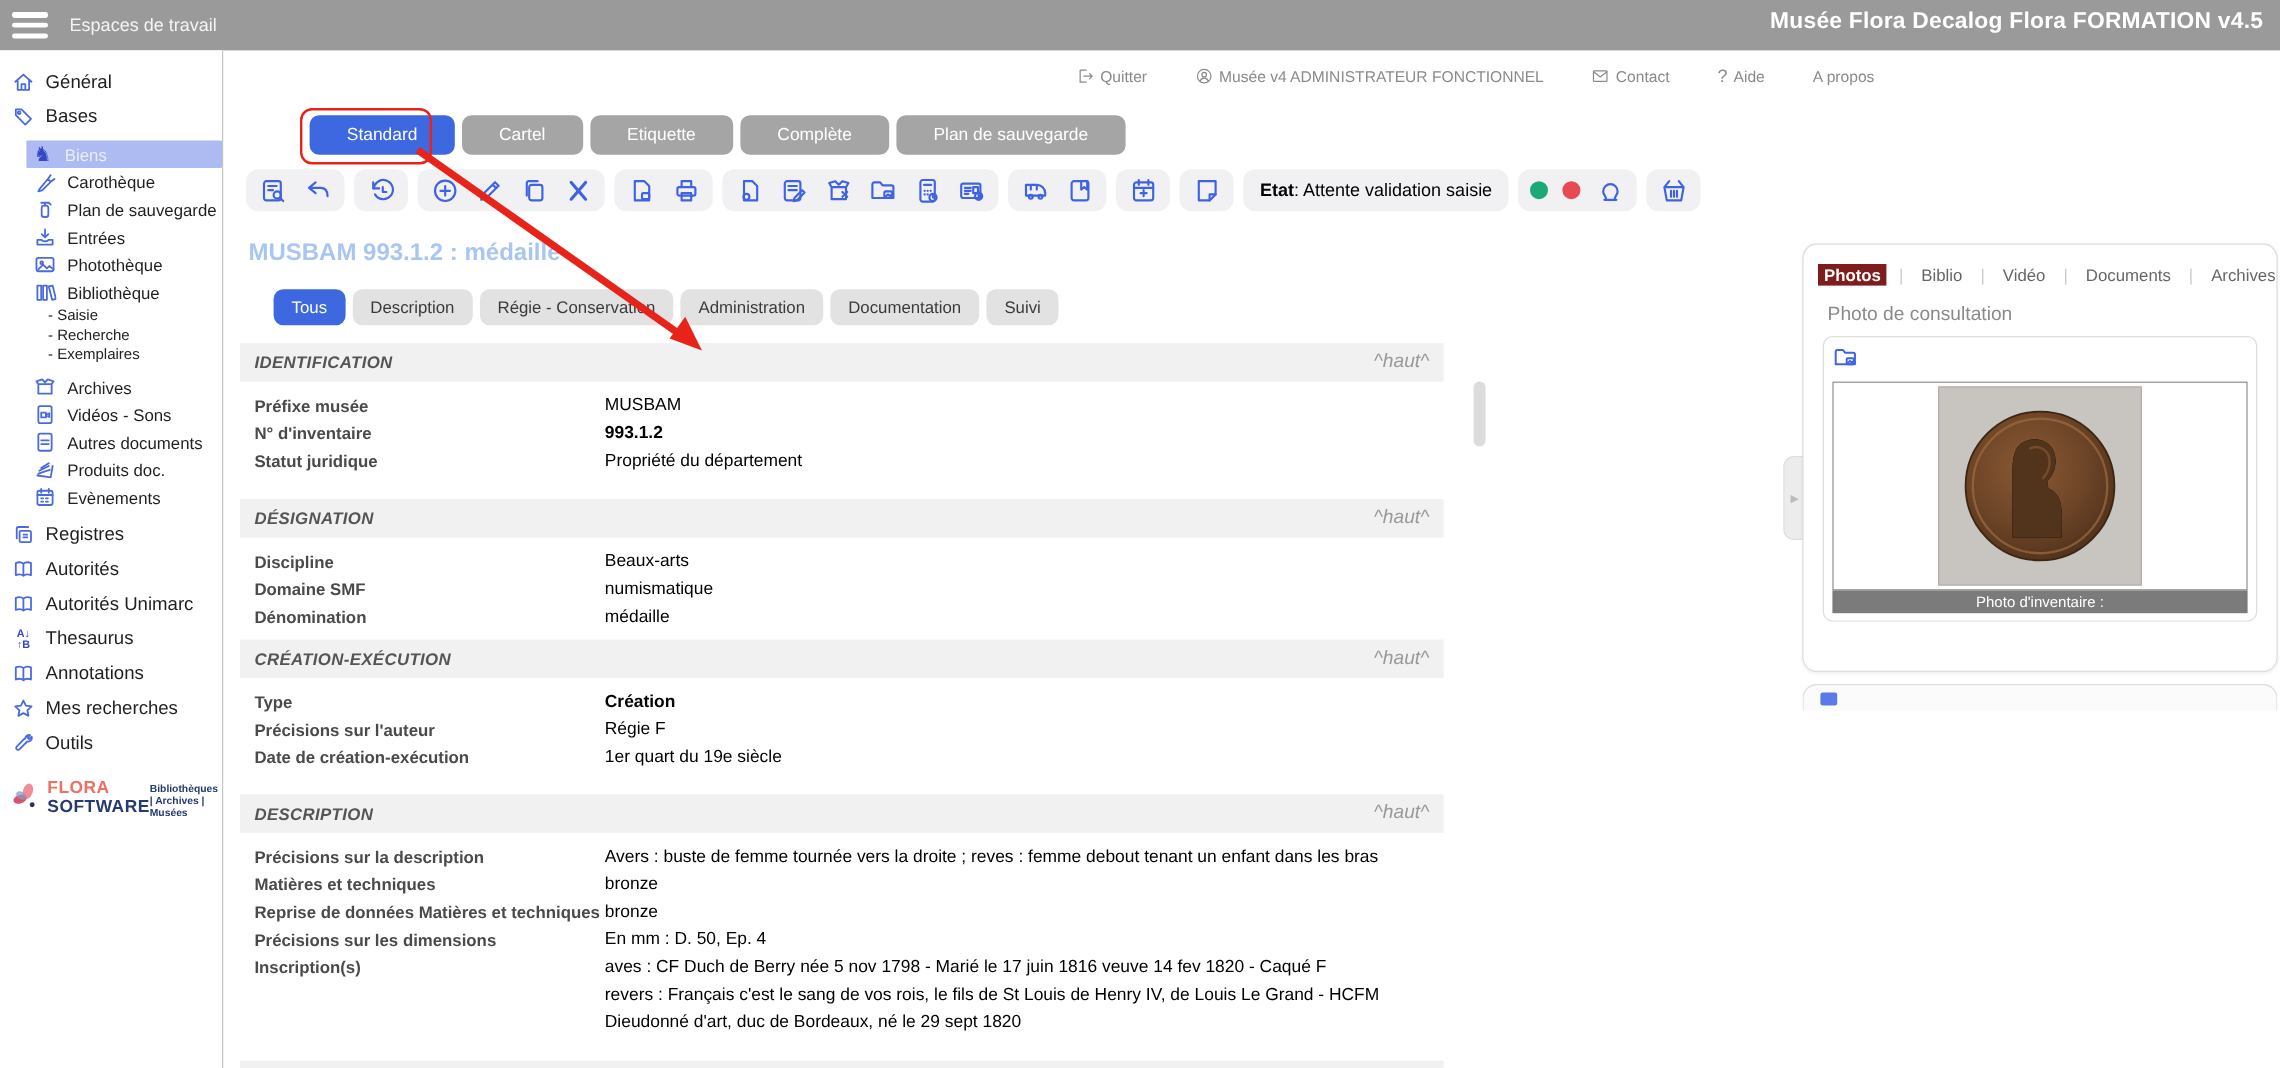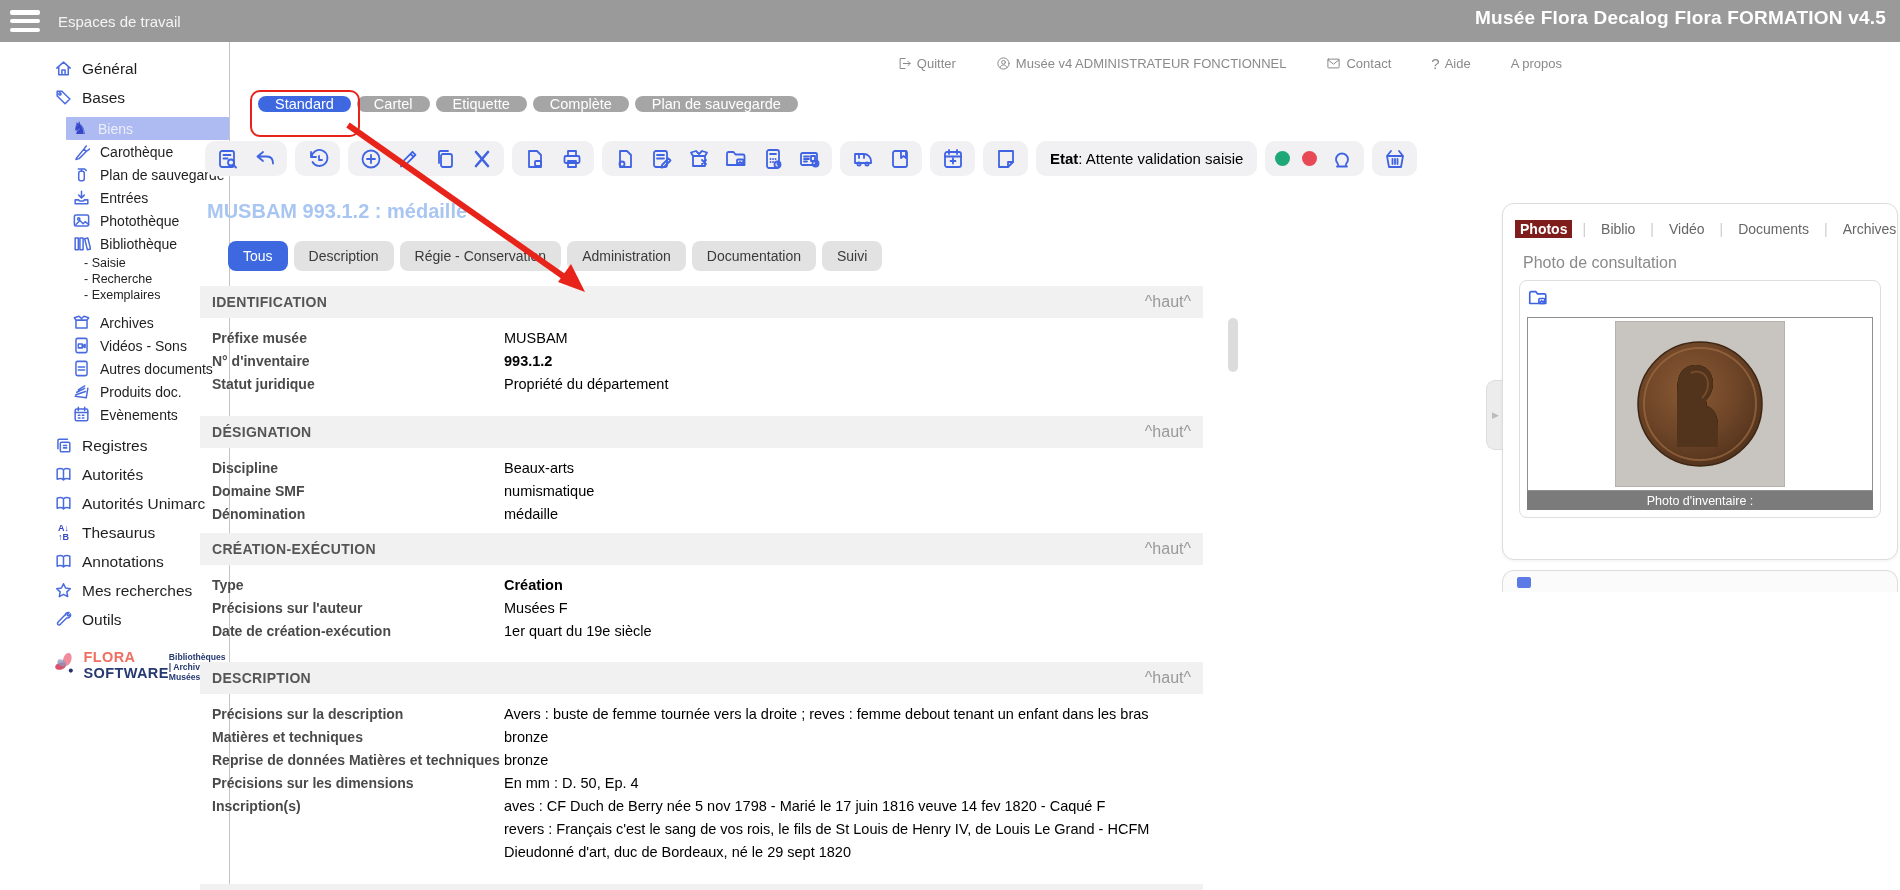--- a/index.html
+++ b/index.html
@@ -6,21 +6,21 @@
   body{width:1900px;height:890px;position:relative;overflow:hidden;-webkit-font-smoothing:antialiased;}
 
   
   .topbar{position:absolute;left:0;top:0;width:1900px;height:42px;background:#9a9a9a;display:flex;align-items:center;}
   .hamburger{width:30px;height:22px;margin-left:10px;display:flex;flex-direction:column;justify-content:space-between;cursor:pointer;}
   .hamburger span{display:block;height:4.5px;background:#fff;border-radius:2px;}
   .ws-label{color:#f4f4f4;font-size:15px;margin-left:18px;}
   .app-title{position:absolute;right:14px;top:7px;color:#fff;font-size:19px;font-weight:bold;letter-spacing:.2px;}
 
   
-  .sidebar{position:absolute;left:0;top:42px;width:186px;bottom:0;background:#fff;border-right:1px solid #c4c4c4;box-sizing:border-box;padding-top:12px;margin-left:44px;}
+  .sidebar{position:absolute;left:0;top:42px;width:186px;bottom:0;background:#fff;border-right:1px solid #c4c4c4;box-sizing:border-box;padding-top:12px;}
   .side-row{display:flex;align-items:center;color:#1f1f1f;cursor:pointer;}
   .side-top{height:29px;padding-left:10px;font-size:15.5px;gap:9px;}
   .side-sub{height:23px;padding-left:28px;font-size:14px;gap:9px;}
   .side-subsub{height:16px;padding-left:40px;font-size:12.5px;color:#222;}
   .side-sel{background:#adbbf2;color:#eceef8;margin-left:22px;padding-left:6px;border-radius:1px;}
   .sicon{width:19px;height:19px;flex:0 0 19px;display:inline-flex;align-items:center;justify-content:center;}
   .sicon svg{width:19px;height:19px;stroke:#4a6be0;fill:none;stroke-width:1.9;stroke-linecap:round;stroke-linejoin:round;}
   .knight{font-size:17px;color:#3546c9;line-height:1;}
   .azicon{font-size:9px;font-weight:bold;color:#3546c9;line-height:1;letter-spacing:0;}
   .gap8{height:8px;} .gap5{height:5px;}
@@ -32,21 +32,21 @@
   .tagline{font-size:8.6px;font-weight:bold;color:#253a70;margin-top:3px;}
 
   
   .linkrow{position:absolute;top:55px;right:338px;display:flex;align-items:center;gap:40px;color:#8a8a8a;font-size:13px;}
   .linkrow .lk{display:flex;align-items:center;gap:5px;cursor:pointer;}
   .lk svg{width:15px;height:15px;stroke:#8a8a8a;fill:none;stroke-width:1.6;stroke-linecap:round;stroke-linejoin:round;}
   .qmark{font-size:15px;color:#8a8a8a;}
 
   
   .viewtabs{position:absolute;left:258px;top:96px;display:flex;gap:6px;}
-  .vtab{height:16px;border-radius:8px;background:#a5a5a5;color:#fff;font-size:14.5px;display:flex;align-items:center;justify-content:center;padding:0 17px;cursor:pointer;}
+  .vtab{height:33px;border-radius:8px;background:#a5a5a5;color:#fff;font-size:14.5px;display:flex;align-items:center;justify-content:center;padding:0 31px;cursor:pointer;}
   .vtab.active{background:#3d68e0;}
   .red-rect{position:absolute;left:250px;top:90px;width:106px;height:43px;border:2.5px solid #e8231a;border-radius:10px;pointer-events:none;}
 
   
   .toolbar{position:absolute;left:205px;top:141px;display:flex;gap:8px;align-items:center;}
   .tgroup{background:#f1f1f3;border-radius:10px;height:35px;display:flex;align-items:center;gap:12px;padding:0 10px;}
   .tbtn{width:25px;height:25px;display:flex;align-items:center;justify-content:center;cursor:pointer;}
   .tbtn svg{width:24px;height:24px;stroke:#3f63e2;fill:none;stroke-width:1.8;stroke-linecap:round;stroke-linejoin:round;}
   .statusbox{font-size:15px;color:#000;padding:0 14px;gap:0;}
   .statusbox b{font-weight:bold;}
@@ -54,21 +54,21 @@
   .dot.green{background:#1ea878;} .dot.red{background:#e84a55;}
 
   
   .rec-title{position:absolute;left:207px;top:200px;font-size:20px;color:#a9c6f2;font-weight:bold;}
   .sectabs{position:absolute;left:228px;top:241px;display:flex;gap:6px;}
   .stab{height:30px;border-radius:8px;background:#e2e2e2;color:#3a3a3a;font-size:14px;display:flex;align-items:center;justify-content:center;padding:0 15px;cursor:pointer;}
   .stab.active{background:#3d68e0;color:#fff;}
 
   
   .content{position:absolute;left:200px;top:286px;width:1003px;}
-  .sec-head{height:18px;background:#f1f1f1;display:flex;align-items:center;justify-content:space-between;padding:16px 12px;box-sizing:border-box;}
+  .sec-head{height:18px;background:#f1f1f1;display:flex;align-items:center;justify-content:space-between;padding:16px 12px;box-sizing:border-box;font-style:italic;}
   .sec-title{font-size:14px;font-weight:bold;color:#555;letter-spacing:.3px;}
   .haut{font-size:16px;color:#999;cursor:pointer;}
   .rows{padding:9px 0 0 12px;}
   .frow{display:flex;min-height:23px;line-height:23px;}
   .flabel{width:292px;flex:0 0 292px;font-size:14px;font-weight:bold;color:#4a4a4a;}
   .fvalue{font-size:14.5px;color:#000;white-space:pre-line;max-width:690px;}
   .bold{font-weight:bold;}
   .m20{margin-top:20px;} .m7{margin-top:7px;} .mdesc{margin-top:19px;} .mloc{margin-top:20px;}
 
   
@@ -553,21 +553,21 @@
     <span class="sec-title">CRÉATION-EXÉCUTION</span>
     <span class="haut">^haut^</span>
   </div>
   <div class="rows">
     <div class="frow">
         <span class="flabel">Type</span>
         <span class="fvalue bold">Création</span>
       </div>
     <div class="frow">
         <span class="flabel">Précisions sur l'auteur</span>
-        <span class="fvalue">Musées F</span>
+        <span class="fvalue">Régie F</span>
       </div>
     <div class="frow">
         <span class="flabel">Date de création-exécution</span>
         <span class="fvalue">1er quart du 19e siècle</span>
       </div>
   </div>
 
   <div class="sec-head mdesc">
     <span class="sec-title">DESCRIPTION</span>
     <span class="haut">^haut^</span>

